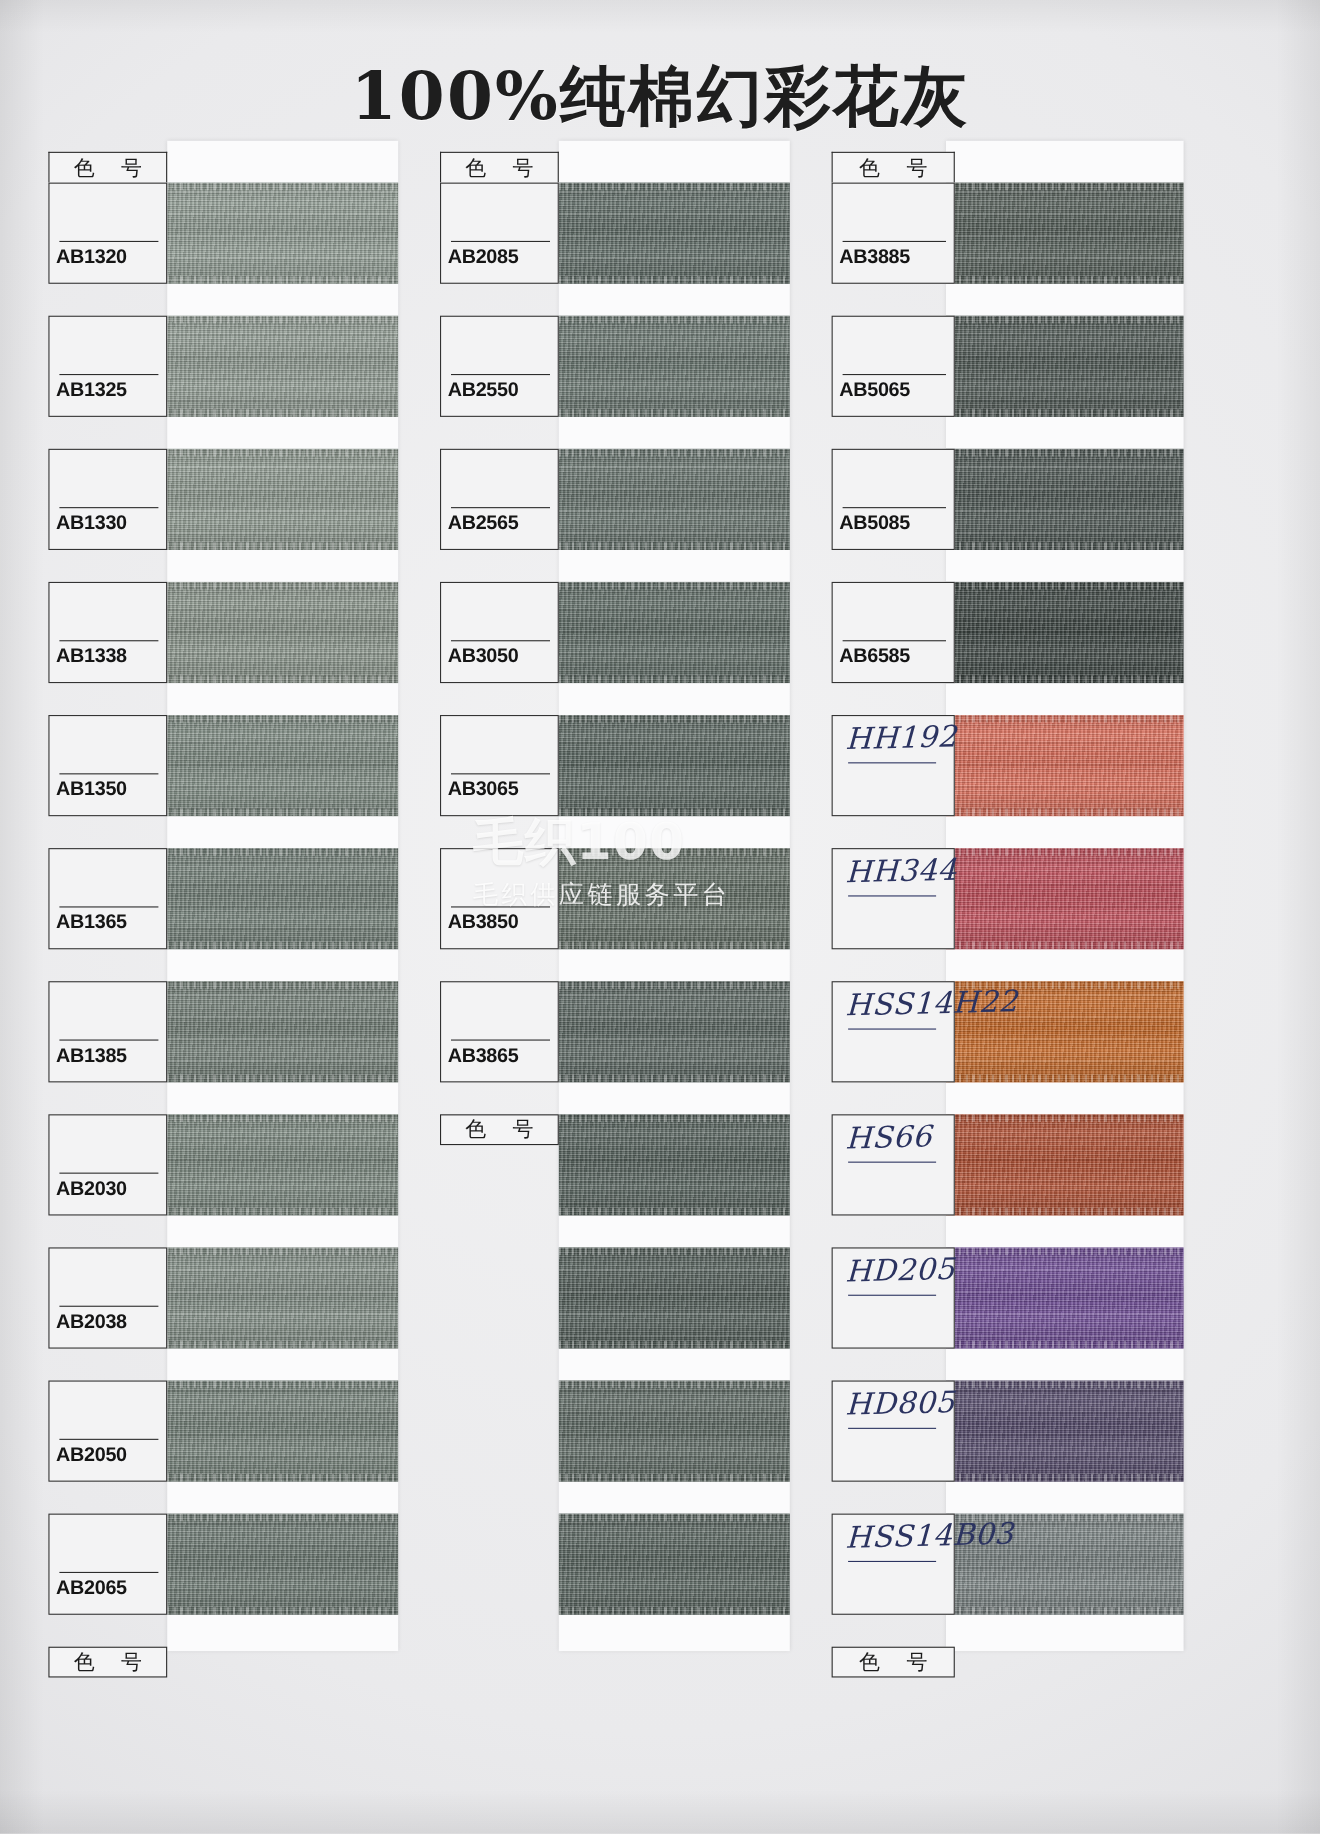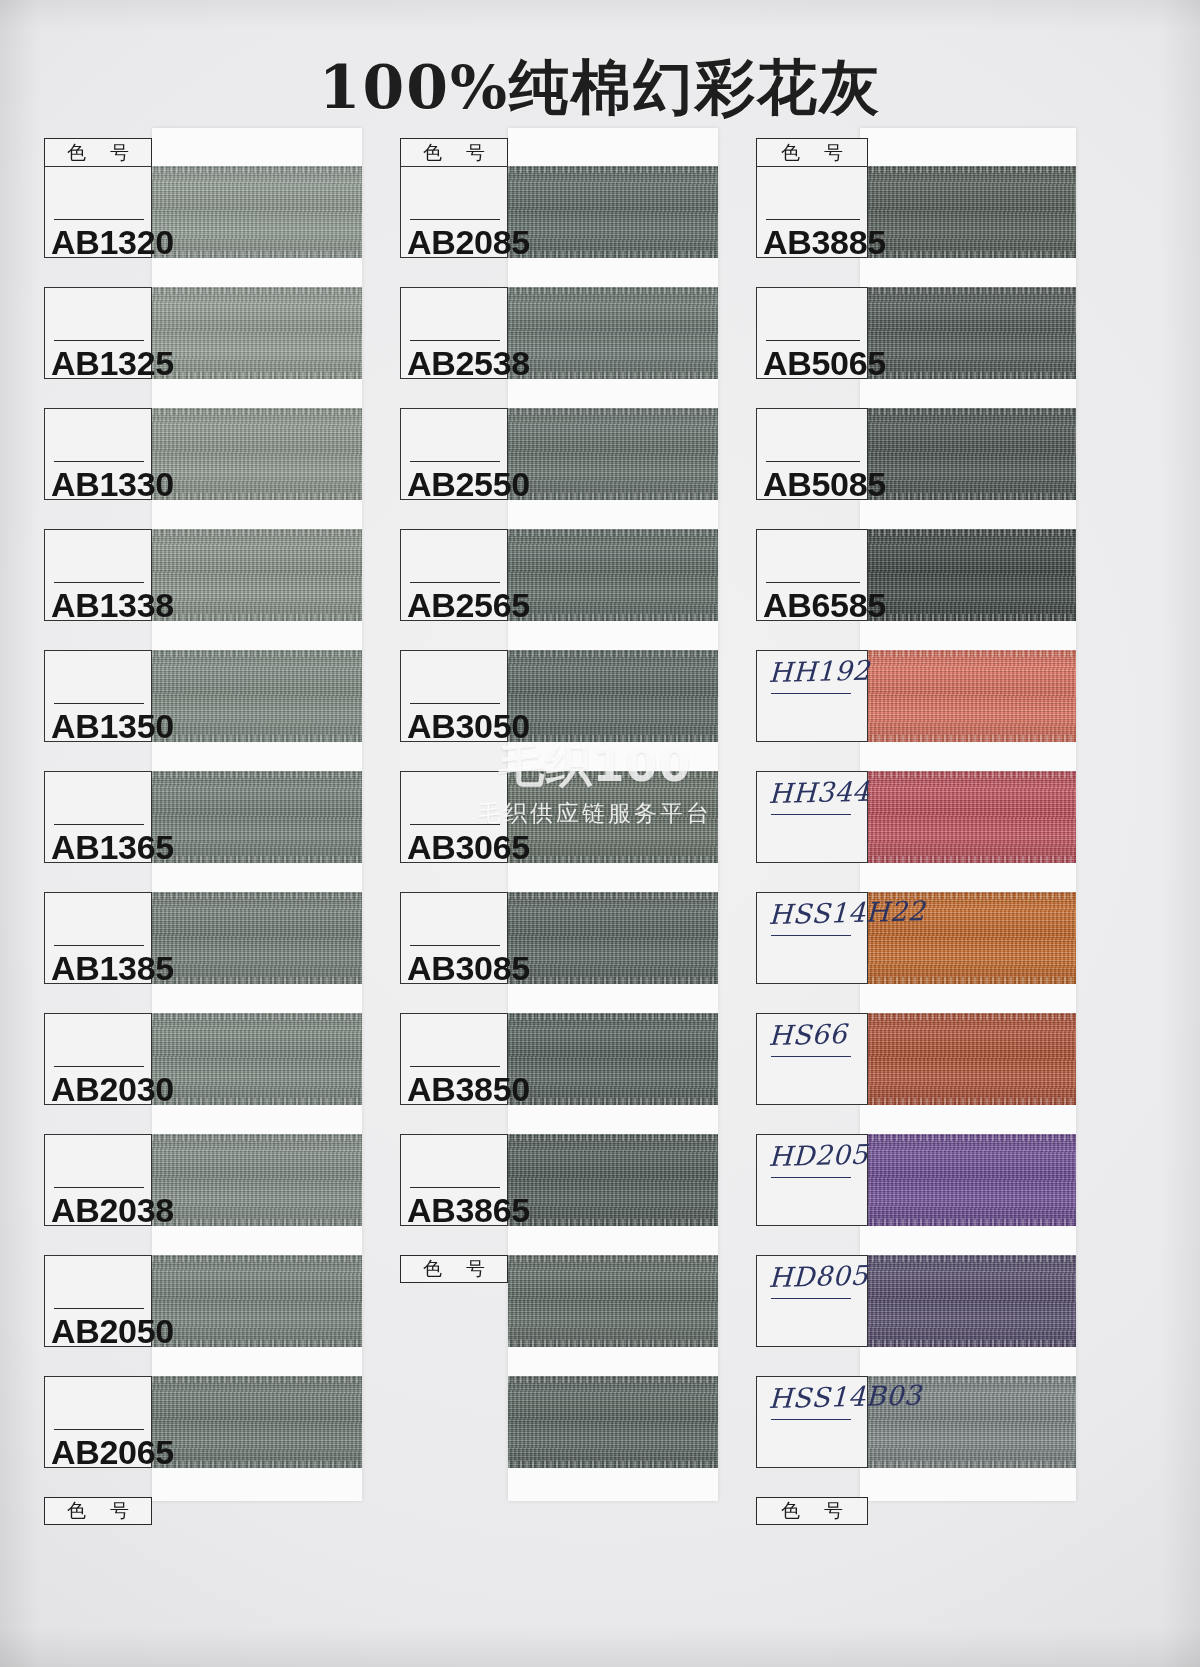--- a/index.html
+++ b/index.html
@@ -68,21 +68,21 @@
     border:1.6px solid #333;background:#f3f3f4;
     position:relative;
   }
   .code-cell .rule{
     position:absolute;left:9px;right:7px;top:52px;height:0;
     border-top:1.7px solid #2c2c2c;
   }
   .code-cell .code{
     position:absolute;left:6px;right:0;top:56px;
     font-family:"Liberation Sans","DejaVu Sans",sans-serif;
-    font-weight:700;font-size:34px;letter-spacing:-.3px;
+    font-weight:700;font-size:18px;letter-spacing:-.3px;
     color:#151515;white-space:nowrap;
   }
   
   .code-cell.hand .rule{top:42px;left:14px;right:16px;border-top:1.7px solid #2b3360;}
   .code-cell.hand .code{
     top:6px;left:14px;
     font-family:"DejaVu Serif","Liberation Serif",serif;
     font-style:italic;font-weight:400;font-size:27px;letter-spacing:.5px;
     color:#2b3360;
     transform:skewX(-6deg) rotate(-1.4deg);transform-origin:left center;
@@ -127,21 +127,21 @@
   .card-paper{
     position:absolute;left:108px;width:210px;top:-10px;
     background:#fbfbfc;z-index:1;
     box-shadow:0 0 4px rgba(0,0,0,.10);
   }
   #col2 .card-paper{left:104px;width:216px;}
 
   
   #watermark{
     position:absolute;left:430px;top:742px;width:330px;z-index:6;
-    text-align:center;pointer-events:none;
+    pointer-events:none;
     color:rgba(255,255,255,.80);
   }
   #wm-main{
     font-family:"DejaVu Sans","Liberation Sans",sans-serif;
     font-weight:700;font-size:46px;letter-spacing:1px;line-height:1;
     text-shadow:0 1px 2px rgba(0,0,0,.10);
   }
   #wm-sub{
     margin-top:10px;
     font-family:"DejaVu Sans","Liberation Sans",sans-serif;
@@ -348,41 +348,33 @@
         </div>
       </div>
     <div class="label-stack">
         <div class="hdr-box">色 号</div>
         <div class="code-cell">
           <div class="rule"></div>
           <div class="code">AB2085</div>
         </div>
         <div class="code-cell">
           <div class="rule"></div>
-          <div class="code">AB2538</div>
-        </div>
-        <div class="code-cell">
-          <div class="rule"></div>
           <div class="code">AB2550</div>
         </div>
         <div class="code-cell">
           <div class="rule"></div>
           <div class="code">AB2565</div>
         </div>
         <div class="code-cell">
           <div class="rule"></div>
           <div class="code">AB3050</div>
         </div>
         <div class="code-cell">
           <div class="rule"></div>
           <div class="code">AB3065</div>
-        </div>
-        <div class="code-cell">
-          <div class="rule"></div>
-          <div class="code">AB3085</div>
         </div>
         <div class="code-cell">
           <div class="rule"></div>
           <div class="code">AB3850</div>
         </div>
         <div class="code-cell">
           <div class="rule"></div>
           <div class="code">AB3865</div>
         </div>
         <div class="ftr-box">色 号</div>

